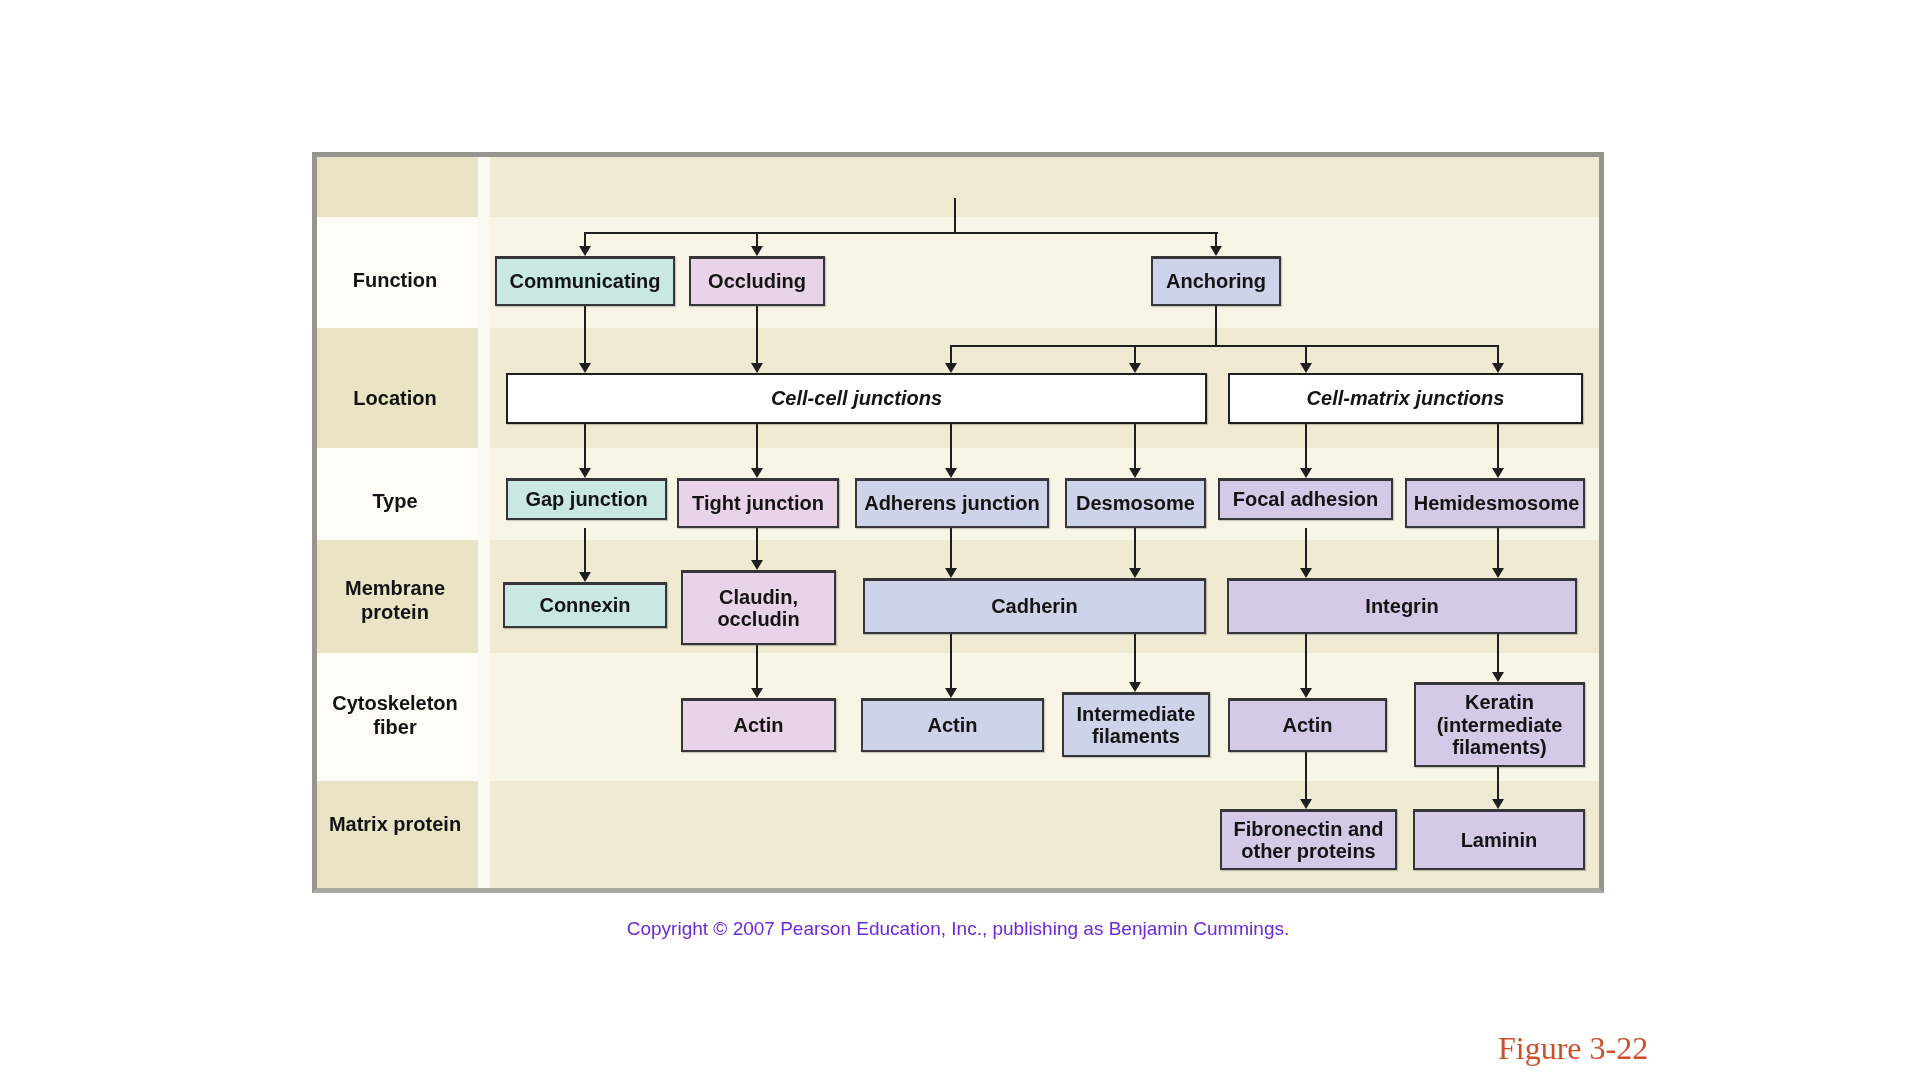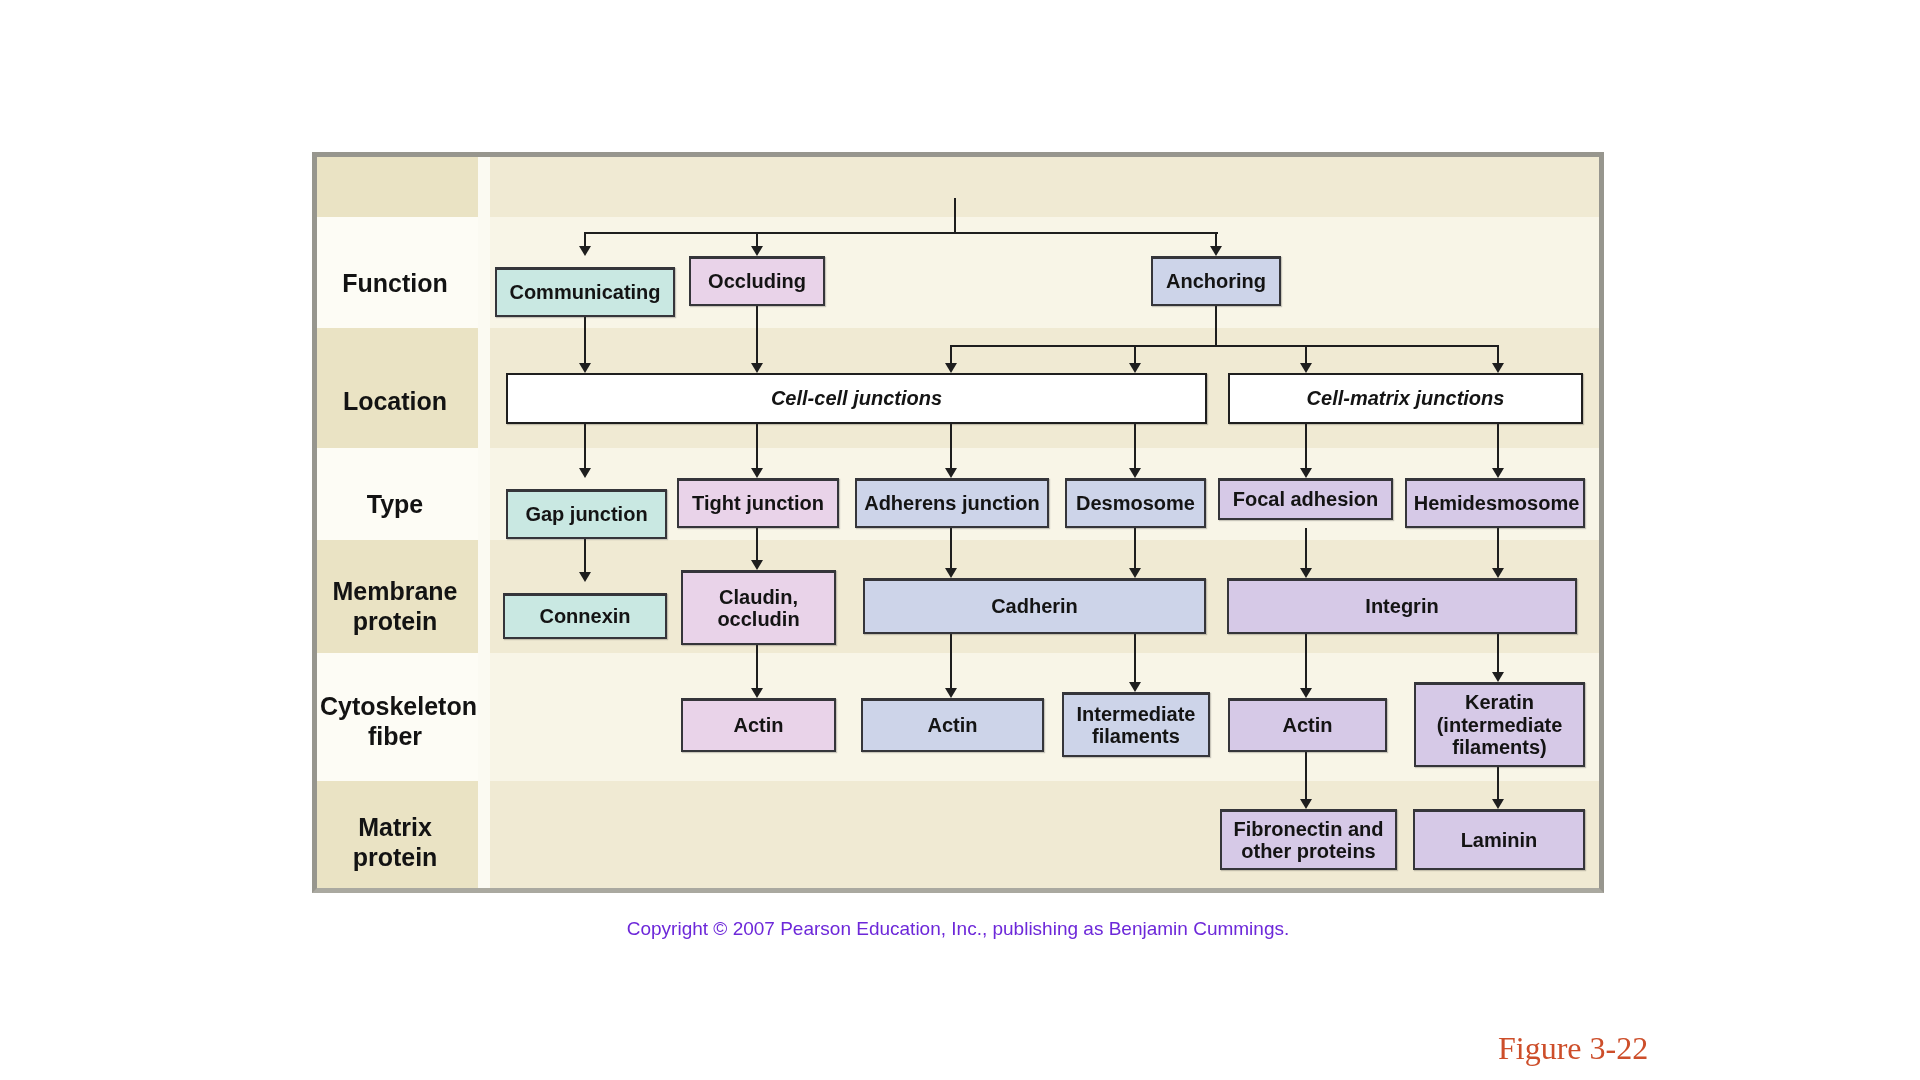--- a/index.html
+++ b/index.html
@@ -10,26 +10,26 @@
   .band.main-light{background:#f8f5e7;}
   .colband{position:absolute;left:312px;width:166px;}
   .colband.beige{background:#eae3c4;}
   .colband.light{background:#fdfcf5;}
   .divider{position:absolute;left:478px;top:152px;width:12px;height:741px;background:#fbfaf2;}
   .frame{position:absolute;left:312px;top:152px;width:1282px;height:731px;
          border:5px solid #97968e;border-bottom-color:#aaa9a0;pointer-events:none;z-index:6;}
   .title{position:absolute;left:700px;top:169px;width:510px;text-align:center;
          font-size:24px;font-weight:bold;letter-spacing:1.5px;color:#151515;z-index:4;}
   .rowlab{position:absolute;left:312px;width:166px;text-align:center;font-weight:bold;
-          font-size:25px;color:#131313;line-height:1.18;z-index:4;}
+          font-size:20px;color:#131313;line-height:1.18;z-index:4;}
   .node{position:absolute;display:flex;align-items:center;justify-content:center;text-align:center;
         font-weight:bold;font-size:20px;line-height:1.12;color:#141414;z-index:5;
         border:2px solid #35353a;border-top-width:3px;box-shadow:1px 1px 1px rgba(60,60,50,0.25);
         box-sizing:border-box;padding:2px 4px;}
-  .teal{background:#c9e8e2;margin-top:11px;}
+  .teal{background:#c9e8e2;}
   .pink{background:#e9d3e9;text-align:center;}
   .blue{background:#cdd4e9;}
   .purple{background:#d6c9e7;}
   .loc{background:#ffffff;border:2px solid #1f1f1f;font-style:italic;}
   .vl{position:absolute;width:2px;background:#1e1e1e;z-index:3;}
   .hl{position:absolute;height:2px;background:#1e1e1e;z-index:3;}
   .ah{position:absolute;width:0;height:0;border-left:6px solid transparent;
       border-right:6px solid transparent;border-top:10px solid #1e1e1e;z-index:3;}
   .copyright{position:absolute;left:312px;top:918px;width:1292px;text-align:center;
              font-size:19px;color:#6d28d9;z-index:4;}
@@ -134,21 +134,21 @@
   <div class="ah" style="left:1300px;top:799px;"></div>
   <div class="ah" style="left:1492px;top:799px;"></div>
 
   <div class="node teal" style="left:495px;top:256px;width:180px;height:50px;">Communicating</div>
   <div class="node pink" style="left:689px;top:256px;width:136px;height:50px;">Occluding</div>
   <div class="node blue" style="left:1151px;top:256px;width:130px;height:50px;">Anchoring</div>
 
   <div class="node loc" style="left:506px;top:373px;width:701px;height:51px;">Cell-cell junctions</div>
   <div class="node loc" style="left:1228px;top:373px;width:355px;height:51px;">Cell-matrix junctions</div>
 
-  <div class="node teal" style="left:506px;top:478px;width:161px;height:50px;">Gap junction</div>
+  <div class="node teal" style="left:506px;top:478px;width:161px;height:42px;">Gap junction</div>
   <div class="node pink" style="left:677px;top:478px;width:162px;height:50px;">Tight junction</div>
   <div class="node blue" style="left:855px;top:478px;width:194px;height:50px;">Adherens junction</div>
   <div class="node blue" style="left:1065px;top:478px;width:141px;height:50px;">Desmosome</div>
   <div class="node purple" style="left:1218px;top:478px;width:175px;height:42px;">Focal adhesion</div>
   <div class="node purple" style="left:1405px;top:478px;width:180px;height:50px;padding-left:7px;">Hemidesmosome</div>
 
   <div class="node teal" style="left:503px;top:582px;width:164px;height:46px;">Connexin</div>
   <div class="node pink" style="left:681px;top:570px;width:155px;height:75px;">Claudin, occludin</div>
   <div class="node blue" style="left:863px;top:578px;width:343px;height:56px;">Cadherin</div>
   <div class="node purple" style="left:1227px;top:578px;width:350px;height:56px;">Integrin</div>

